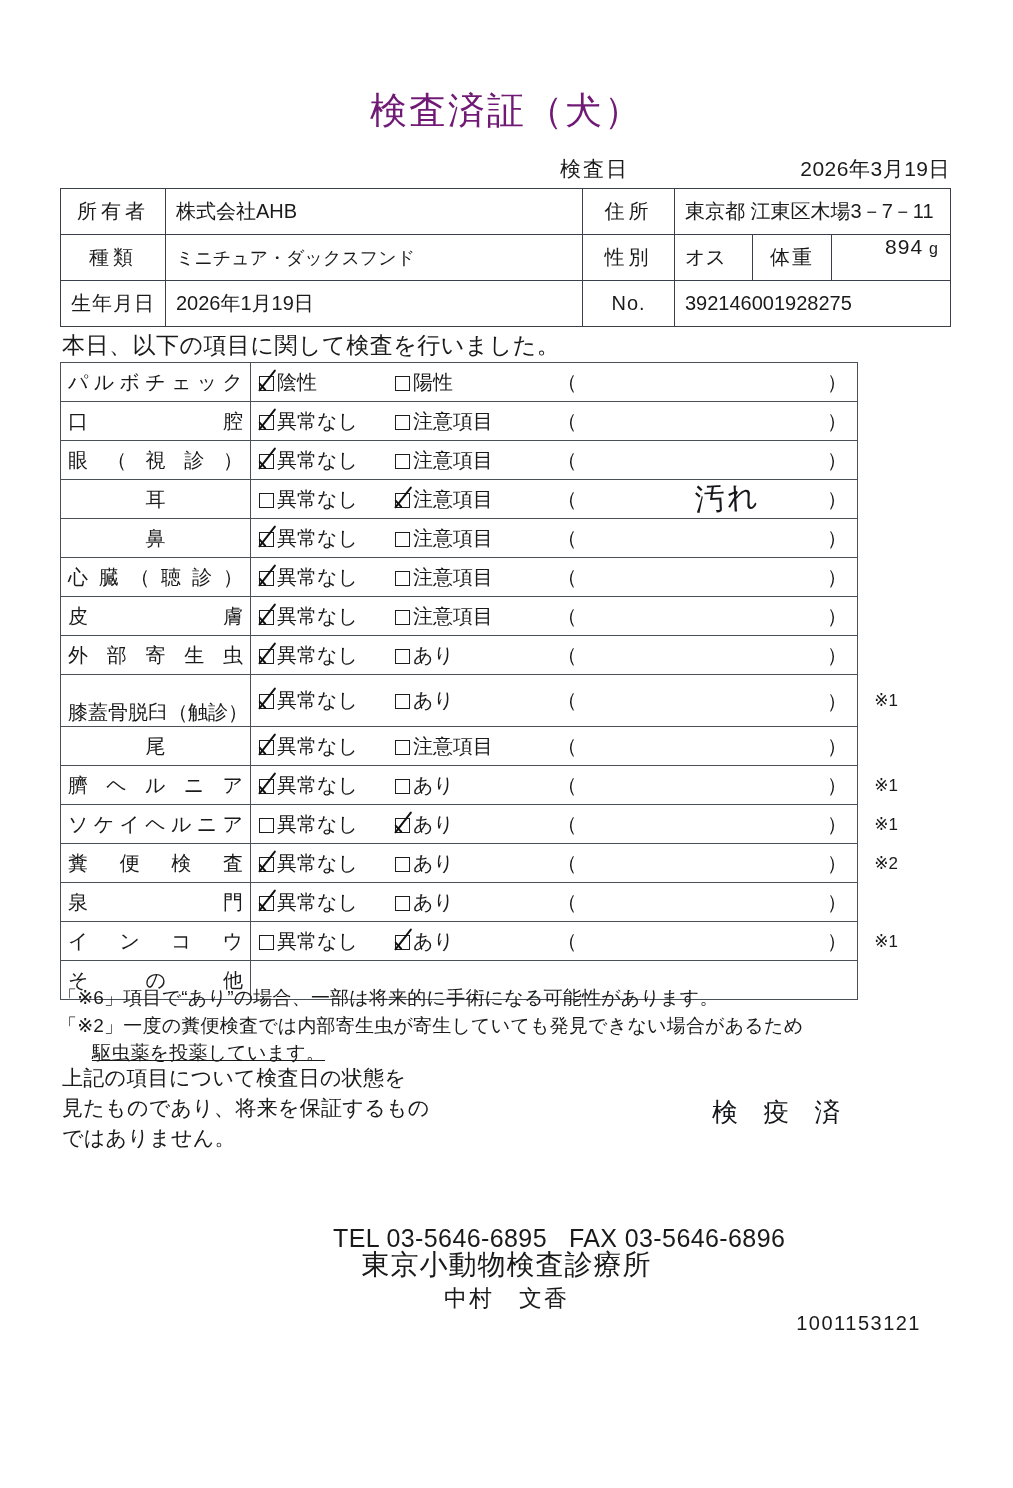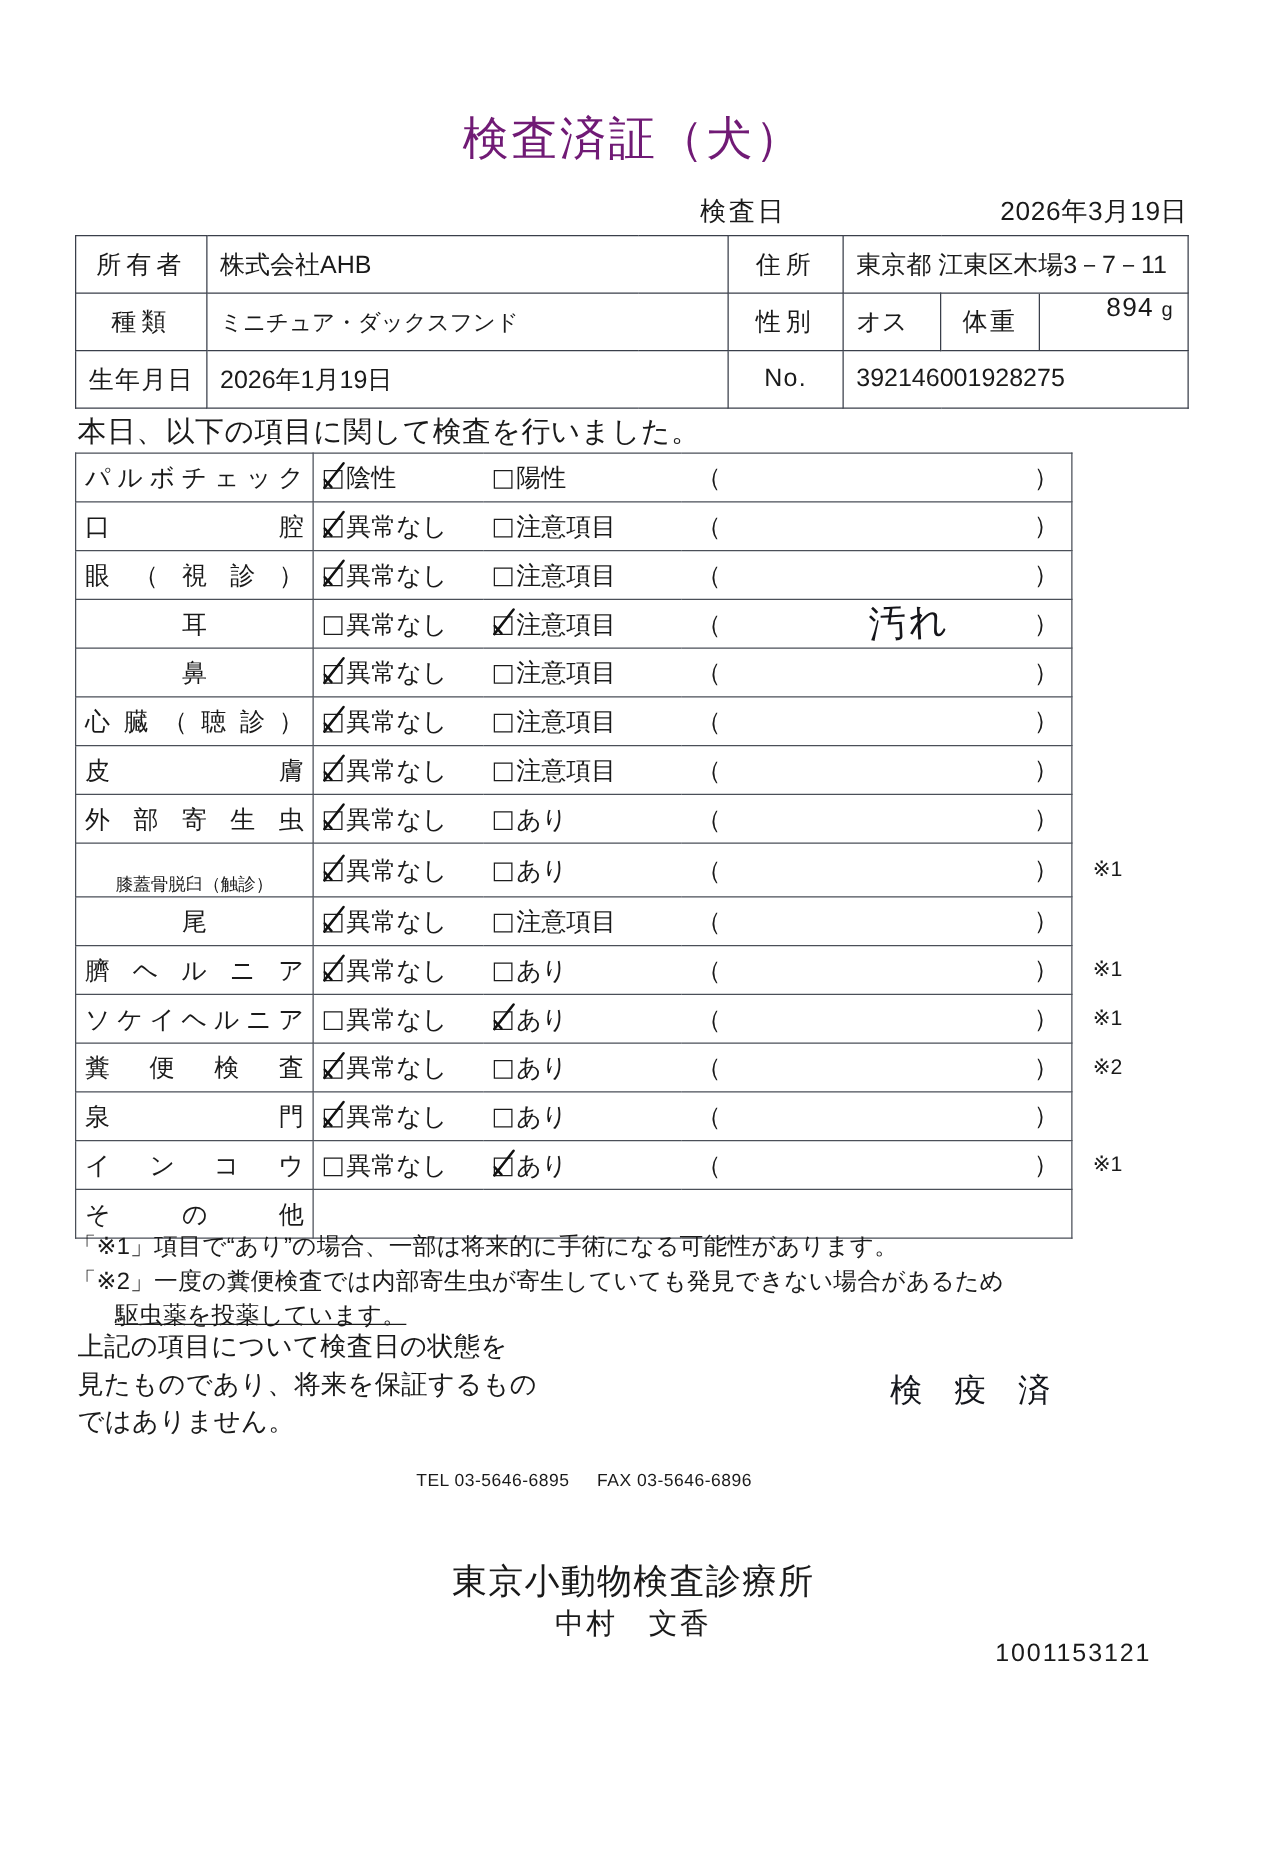--- a/index.html
+++ b/index.html
@@ -107,21 +107,21 @@
     padding: 0 7px !important;
     white-space: nowrap;
     overflow: hidden;
   }
   .lbl-just {
     display: flex;
     justify-content: space-between;
     width: 100%;
   }
   .lbl-just.center { justify-content: center; }
-  .lbl-just.narrow { letter-spacing: 0; font-size: 14px; justify-content: center; margin-top: 24px; }
+  .lbl-just.narrow { letter-spacing: 0; font-size: 20px; justify-content: flex-start; margin-top: 24px; }
   .lbl-just span { display: inline-block; }
 
   .chk-opt {
     padding-left: 8px !important;
     white-space: nowrap;
   }
   .opt-a { width: 128px; }
   .opt-b { width: 150px; }
   .chk-free { padding: 0 10px !important; position: relative; }
 
@@ -226,22 +226,22 @@
     font-size: 20px;
     letter-spacing: 0.4px;
     white-space: nowrap;
   }
   .addr-line .zip-mark { margin-right: 8px; }
   .addr-line .zip { margin-right: 36px; font-size: 19px; }
 
   .tel-line {
     position: absolute;
     left: 333px;
-    top: 1176px;
-    font-size: 14px;
+    top: 1224px;
+    font-size: 25px;
     letter-spacing: 0.4px;
     white-space: nowrap;
   }
   .tel-line .fax { margin-left: 22px; }
 
   .clinic-name {
     position: absolute;
     left: 0;
     top: 1246px;
     width: 1013px;
@@ -533,21 +533,21 @@
               <span>他</span>
             </div>
           </td>
           <td colspan="3"></td>
           <td class="note-col"></td>
         </tr>
       </tbody>
   </table>
 
   <div class="footnotes">
-    <div>「※1」項目で“あり”の場合、一部は将来的に手術になる可能性があります。</div>
+    <div>「※6」項目で“あり”の場合、一部は将来的に手術になる可能性があります。</div>
     <div>「※2」一度の糞便検査では内部寄生虫が寄生していても発見できない場合があるため</div>
     <span class="indent">駆虫薬を投薬しています。</span>
   </div>
 
   <div class="disclaimer">
     <div>上記の項目について検査日の状態を</div>
     <div>見たものであり、将来を保証するもの</div>
     <div>ではありません。</div>
   </div>
 

